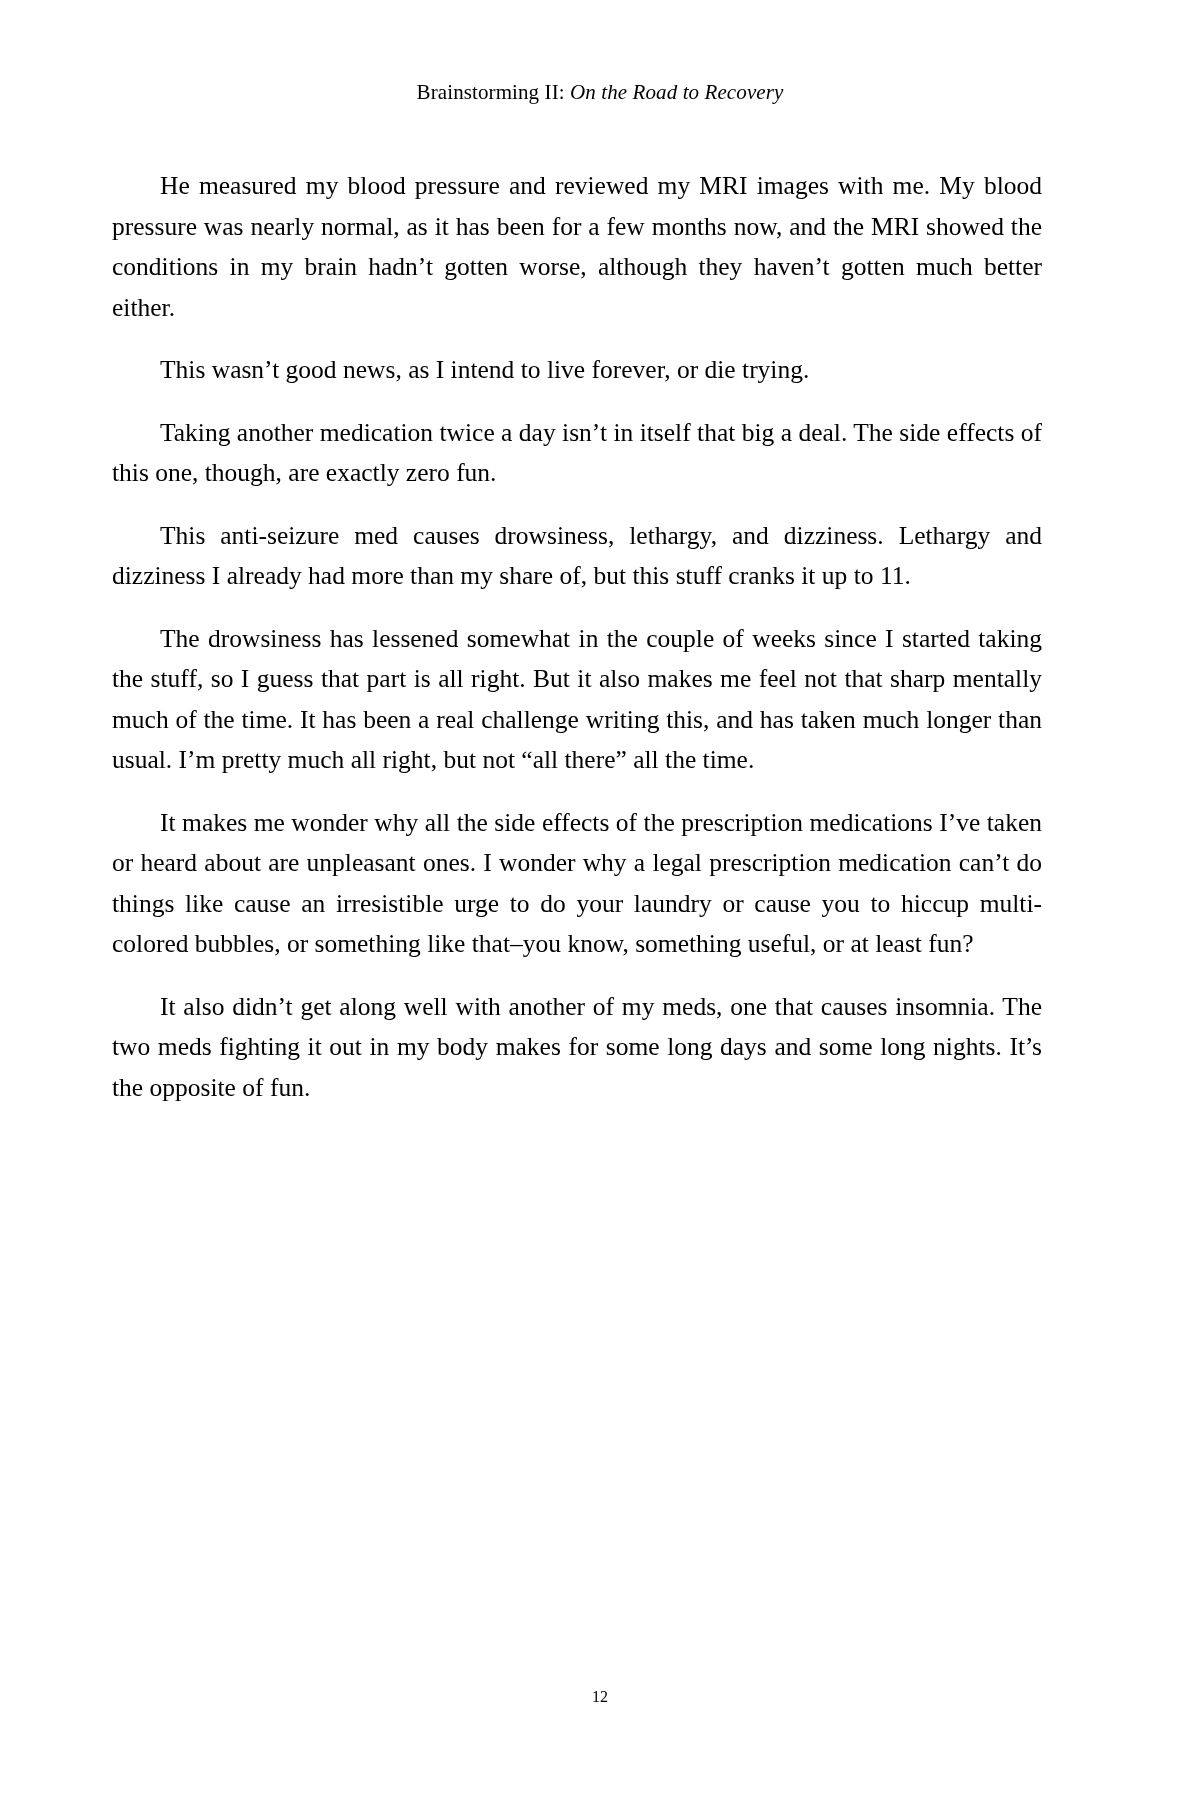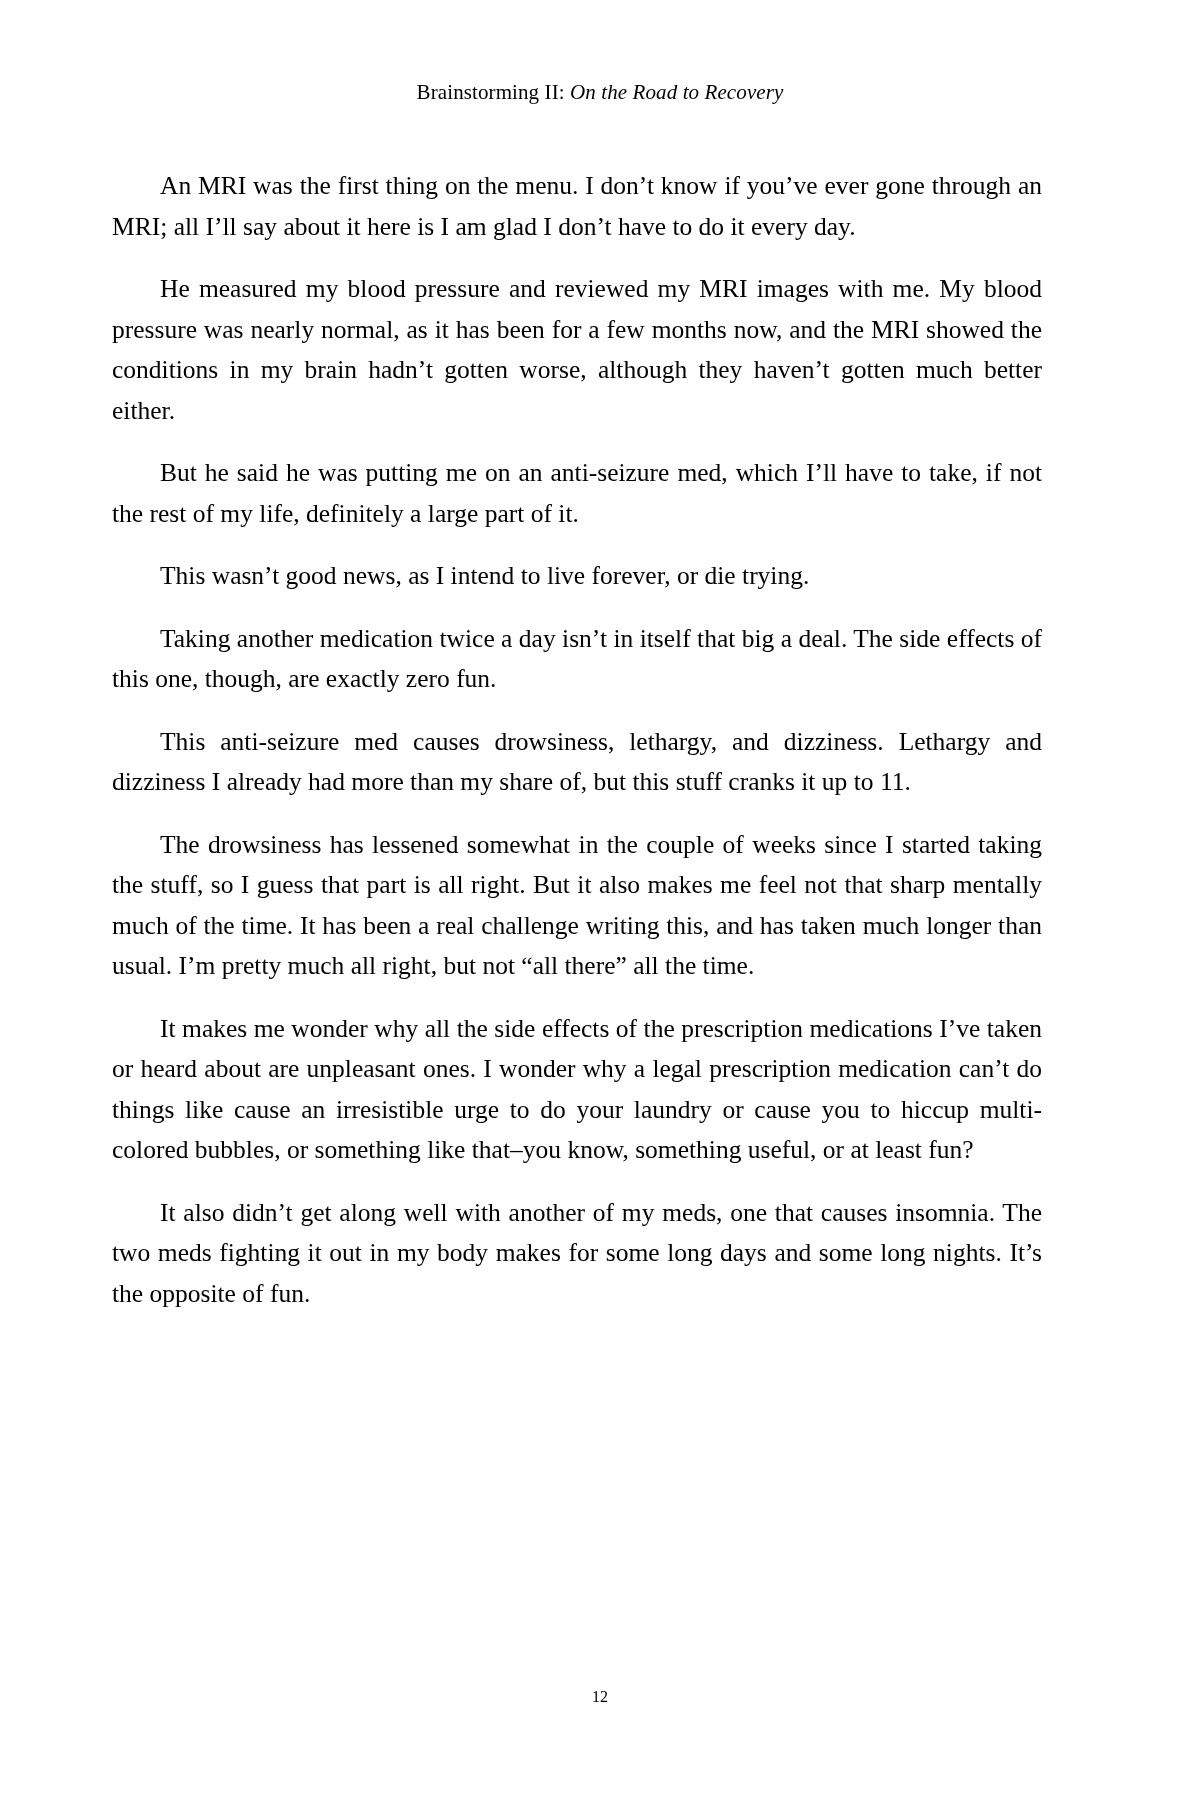--- a/index.html
+++ b/index.html
@@ -74,23 +74,21 @@
 </head>
 <body>
 
 <div class="page">
 
   <div class="running-header">
     <span class="rh-main">Brainstorming II: </span><span class="rh-sub">On the Road to Recovery</span>
   </div>
 
   <div class="text-block">
-    <p class="para">An MRI was the first thing on the menu. I don’t know if you’ve ever gone through an MRI; all I’ll say about it here is I am glad I don’t have to do it every day.</p>
     <p class="para">He measured my blood pressure and reviewed my MRI images with me. My blood pressure was nearly normal, as it has been for a few months now, and the MRI showed the conditions in my brain hadn’t gotten worse, although they haven’t gotten much better either.</p>
-    <p class="para">But he said he was putting me on an anti-seizure med, which I’ll have to take, if not the rest of my life, definitely a large part of it.</p>
     <p class="para">This wasn’t good news, as I intend to live forever, or die trying.</p>
     <p class="para">Taking another medication twice a day isn’t in itself that big a deal. The side effects of this one, though, are exactly zero fun.</p>
     <p class="para">This anti-seizure med causes drowsiness, lethargy, and dizziness. Lethargy and dizziness I already had more than my share of, but this stuff cranks it up to 11.</p>
     <p class="para">The drowsiness has lessened somewhat in the couple of weeks since I started taking the stuff, so I guess that part is all right. But it also makes me feel not that sharp mentally much of the time. It has been a real challenge writing this, and has taken much longer than usual. I’m pretty much all right, but not “all there” all the time.</p>
     <p class="para">It makes me wonder why all the side effects of the prescription medications I’ve taken or heard about are unpleasant ones. I wonder why a legal prescription medication can’t do things like cause an irresistible urge to do your laundry or cause you to hiccup multi-colored bubbles, or something like that–you know, something useful, or at least fun?</p>
     <p class="para">It also didn’t get along well with another of my meds, one that causes insomnia. The two meds fighting it out in my body makes for some long days and some long nights. It’s the opposite of fun.</p>
   </div>
 
   <div class="folio">12</div>
 

